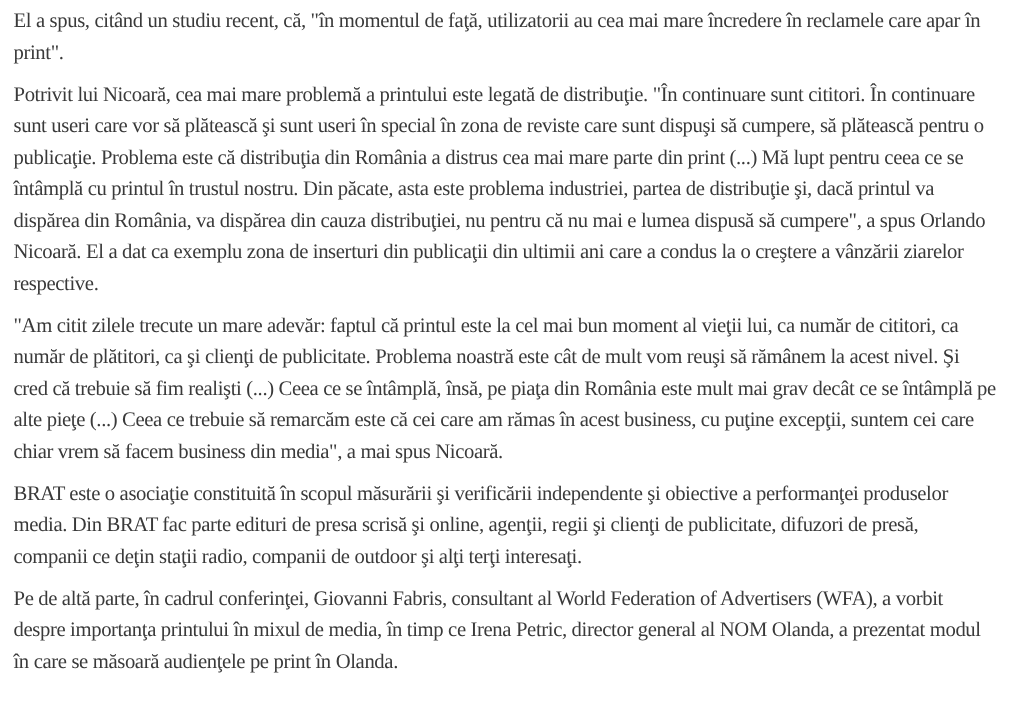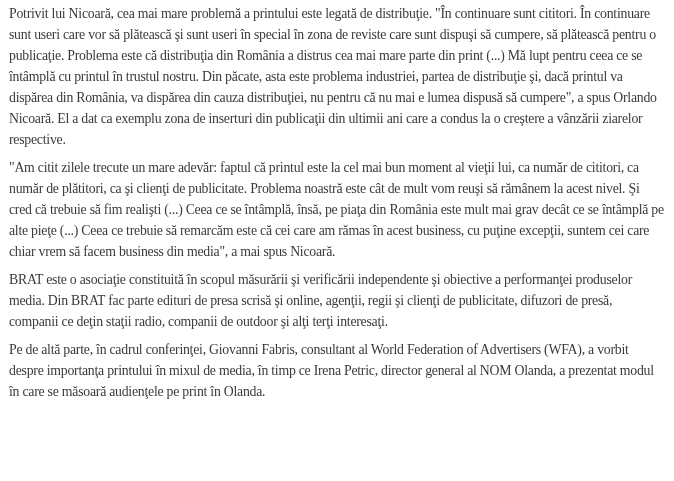--- a/index.html
+++ b/index.html
@@ -39,20 +39,21 @@
     background: #3c3c3c;
     display: block;
   }
 </style>
 </head>
 <body>
 
 <main class="article">
 
 
+  <p class="para">El a spus, citând un studiu recent, că, "în momentul de faţă, utilizatorii au cea mai mare încredere în reclamele care apar în print".</p>
 
   <p class="para">Potrivit lui Nicoară, cea mai mare problemă a printului este legată de distribuţie. "În continuare sunt cititori. În continuare sunt useri care vor să plătească şi sunt useri în special în zona de reviste care sunt dispuşi să cumpere, să plătească pentru o publicaţie. Problema este că distribuţia din România a distrus cea mai mare parte din print (...) Mă lupt pentru ceea ce se întâmplă cu printul în trustul nostru. Din păcate, asta este problema industriei, partea de distribuţie şi, dacă printul va dispărea din România, va dispărea din cauza distribuţiei, nu pentru că nu mai e lumea dispusă să cumpere", a spus Orlando Nicoară. El a dat ca exemplu zona de inserturi din publicaţii din ultimii ani care a condus la o creştere a vânzării ziarelor respective.</p>
 
   <p class="para">"Am citit zilele trecute un mare adevăr: faptul că printul este la cel mai bun moment al vieţii lui, ca număr de cititori, ca număr de plătitori, ca şi clienţi de publicitate. Problema noastră este cât de mult vom reuşi să rămânem la acest nivel. Şi cred că trebuie să fim realişti (...) Ceea ce se întâmplă, însă, pe piaţa din România este mult mai grav decât ce se întâmplă pe alte pieţe (...) Ceea ce trebuie să remarcăm este că cei care am rămas în acest business, cu puţine excepţii, suntem cei care chiar vrem să facem business din media", a mai spus Nicoară.</p>
 
   <p class="para">BRAT este o asociaţie constituită în scopul măsurării şi verificării independente şi obiective a performanţei produselor media. Din BRAT fac parte edituri de presa scrisă şi online, agenţii, regii şi clienţi de publicitate, difuzori de presă, companii ce deţin staţii radio, companii de outdoor şi alţi terţi interesaţi.</p>
 
   <p class="para">Pe de altă parte, în cadrul conferinţei, Giovanni Fabris, consultant al World Federation of Advertisers (WFA), a vorbit despre importanţa printului în mixul de media, în timp ce Irena Petric, director general al NOM Olanda, a prezentat modul în care se măsoară audienţele pe print în Olanda.</p>
 
 </main>

